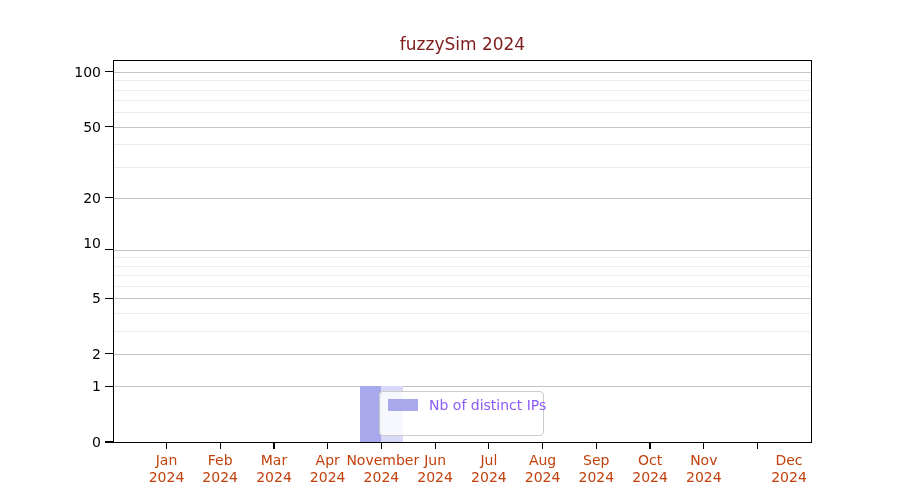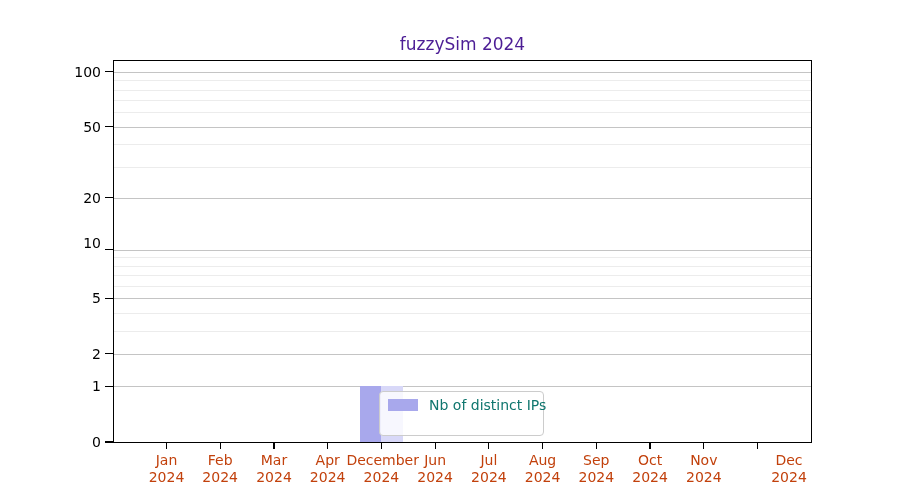--- a/index.html
+++ b/index.html
@@ -15,21 +15,21 @@
     background: #ffffff;
     overflow: hidden;
   }
   .chart-title {
     position: absolute;
     left: 113px;
     top: 34px;
     width: 699px;
     text-align: center;
     font-size: 17px;
-    color: #4c1d95;
+    color: #7f1d1d;
   }
   .plot-area {
     position: absolute;
     left: 113px;
     top: 60px;
     width: 699px;
     height: 383px;
     border: 1.3px solid #000000;
     box-sizing: border-box;
     background: #ffffff;
@@ -98,21 +98,21 @@
   }
   .legend-swatch {
     width: 30px;
     height: 12px;
     margin-right: 11px;
     flex: 0 0 auto;
   }
   .legend-item-label {
     font-size: 14px;
     line-height: 16px;
-    color: #0f766e;
+    color: #8b5cf6;
     white-space: nowrap;
   }
 </style>
 </head>
 <body>
 
 <div class="figure">
   <div class="chart-title">fuzzySim 2024</div>
 
   <div class="plot-area">
@@ -183,21 +183,21 @@
         <div>Mar</div>
         <div>2024</div>
       </div>
       <div class="x-tick-mark" style="left: 327px;"></div>
       <div class="x-tick-label" style="left: 292.7px;">
         <div>Apr</div>
         <div>2024</div>
       </div>
       <div class="x-tick-mark" style="left: 380.8px;"></div>
       <div class="x-tick-label" style="left: 346.4px;">
-        <div>December</div>
+        <div>November</div>
         <div>2024</div>
       </div>
       <div class="x-tick-mark" style="left: 434.5px;"></div>
       <div class="x-tick-label" style="left: 400.1px;">
         <div>Jun</div>
         <div>2024</div>
       </div>
       <div class="x-tick-mark" style="left: 488.2px;"></div>
       <div class="x-tick-label" style="left: 453.9px;">
         <div>Jul</div>

